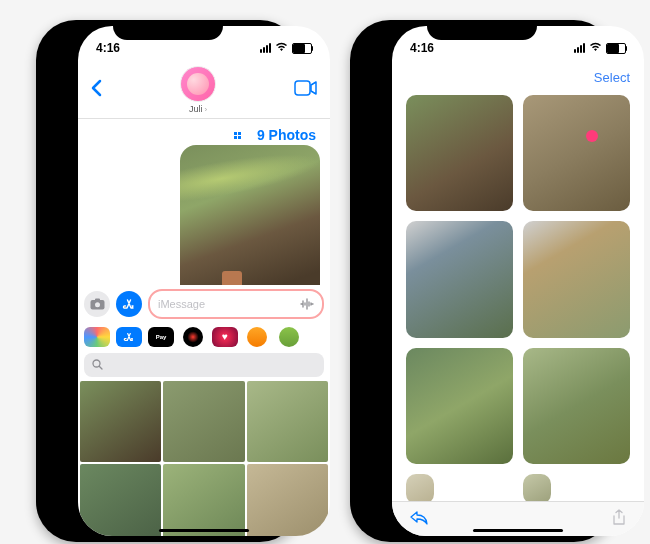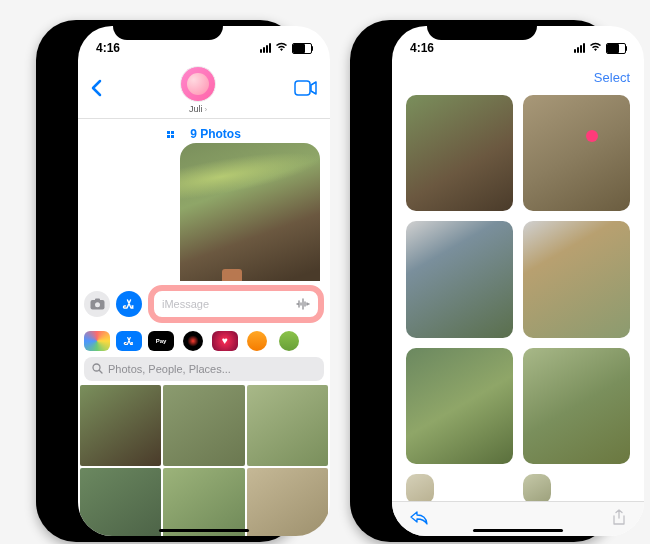--- a/index.html
+++ b/index.html
@@ -77,41 +77,41 @@
     display:flex; align-items:center; justify-content:center;
   }
   .avatar-inner {
     width:22px; height:22px; border-radius:50%;
     background: radial-gradient(circle at 30% 30%, #ffd9e0, #ff8fb0);
   }
   .contact-name { font-size:9px; color:#555; display:flex; align-items:center; justify-content:center; gap:2px; }
   .contact-name .chev { font-size:8px; color:#aaa; }
   .video-icon { color:#007aff; }
   .msg-body { flex:1; overflow:hidden; background:#fff; padding:6px 10px; }
-  .photos-count { text-align:right; color:#007aff; font-size:12px; font-weight:600; display:flex; justify-content:center; align-items:center; gap:16px; padding:2px 4px; }
+  .photos-count { text-align:right; color:#007aff; font-size:14px; font-weight:600; display:flex; justify-content:flex-end; align-items:center; gap:16px; padding:2px 4px; }
   .grid-icon { display:inline-grid; grid-template-columns:repeat(2,3px); grid-template-rows:repeat(2,3px); gap:1px; }
   .grid-icon span { background:#007aff; }
   .bubble-img {
     width:140px; height:170px; border-radius:16px; margin-left:auto;
     background: linear-gradient(160deg,#7a8f5c 0%, #8fa668 30%, #6b5840 55%, #4a3b2a 80%);
     position:relative; overflow:hidden;
   }
   .bubble-img::before { content:""; position:absolute; top:8px; left:-10px; width:120%; height:40px;
     background: radial-gradient(ellipse at 30% 50%, rgba(200,220,120,.7) 0%, transparent 60%);
     transform:rotate(-10deg);
   }
   .bubble-img::after { content:""; position:absolute; bottom:20px; left:30%; width:20px; height:24px;
     background:#b87850; border-radius:3px 3px 5px 5px;
   }
   .input-row { display:flex; align-items:center; gap:6px; padding:4px 6px; flex-shrink:0; }
   .cam-btn, .as-btn { width:26px; height:26px; border-radius:13px; display:flex; align-items:center; justify-content:center; font-size:13px; }
   .cam-btn { background:#e9e9eb; color:#7d7d82; }
   .as-btn { background:#007aff; color:#fff; font-weight:600; font-size:16px; }
   .msg-input {
-    flex:1; height:26px; border:6px solid #fca5a5; border-radius:14px;
+    flex:1; height:26px; border:2px solid #fca5a5; border-radius:14px;
     display:flex; align-items:center; justify-content:space-between;
     padding:0 8px; color:#c0c0c5; font-size:11px;
   }
   .mic-icon { display:inline-flex; flex-direction:column; align-items:center; }
   .app-strip { display:flex; gap:6px; padding:4px 6px; flex-shrink:0; }
   .app-chip { width:26px; height:20px; border-radius:6px; flex-shrink:0; display:flex; align-items:center; justify-content:center; font-size:10px; color:#fff; }
   .chip-photos { background: conic-gradient(#ff6b6b,#ffd93d,#6bcb77,#4d96ff,#ff6b6b); }
   .chip-store { background:#007aff; }
   .chip-pay { background:#000; font-size:6px; font-weight:600; }
   .chip-fit { background: radial-gradient(circle,#ff3b30 0%,#000 40%); border-radius:50%; width:20px; margin:0 3px; }
@@ -259,21 +259,20 @@
       <div class="app-chip chip-memo"></div>
       <div class="app-chip chip-memo2"></div>
     </div>
 
     <div class="search-row">
       <div class="search-input">
         <svg width="11" height="11" viewBox="0 0 11 11">
             <circle cx="4.5" cy="4.5" r="3.5" stroke="#8e8e93" stroke-width="1.3" fill="none"></circle>
             <line x1="7.2" y1="7.2" x2="10" y2="10" stroke="#8e8e93" stroke-width="1.3" stroke-linecap="round"></line>
           </svg>
-        <span>Photos, People, Places...</span>
       </div>
     </div>
 
     <div class="photo-grid">
       <div class="thumb t1"></div>
       <div class="thumb t2"></div>
       <div class="thumb t3"></div>
       <div class="thumb t4"></div>
       <div class="thumb t5"></div>
       <div class="thumb t6"></div>

